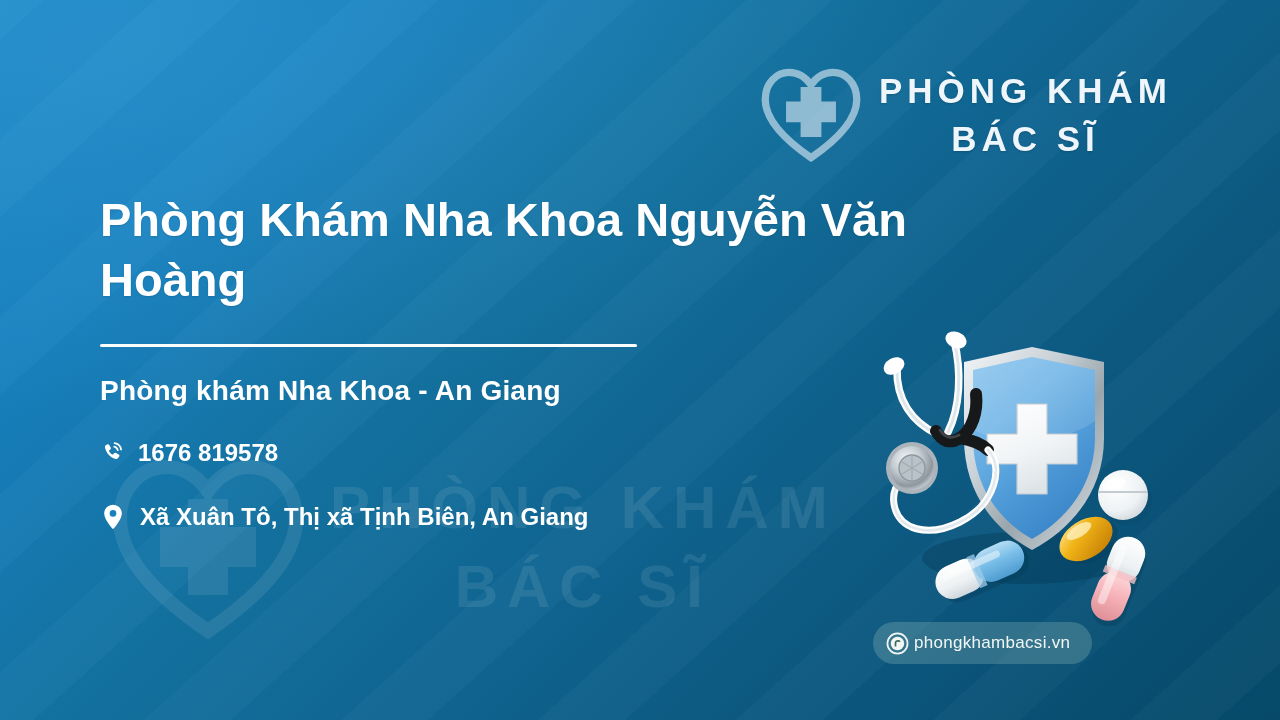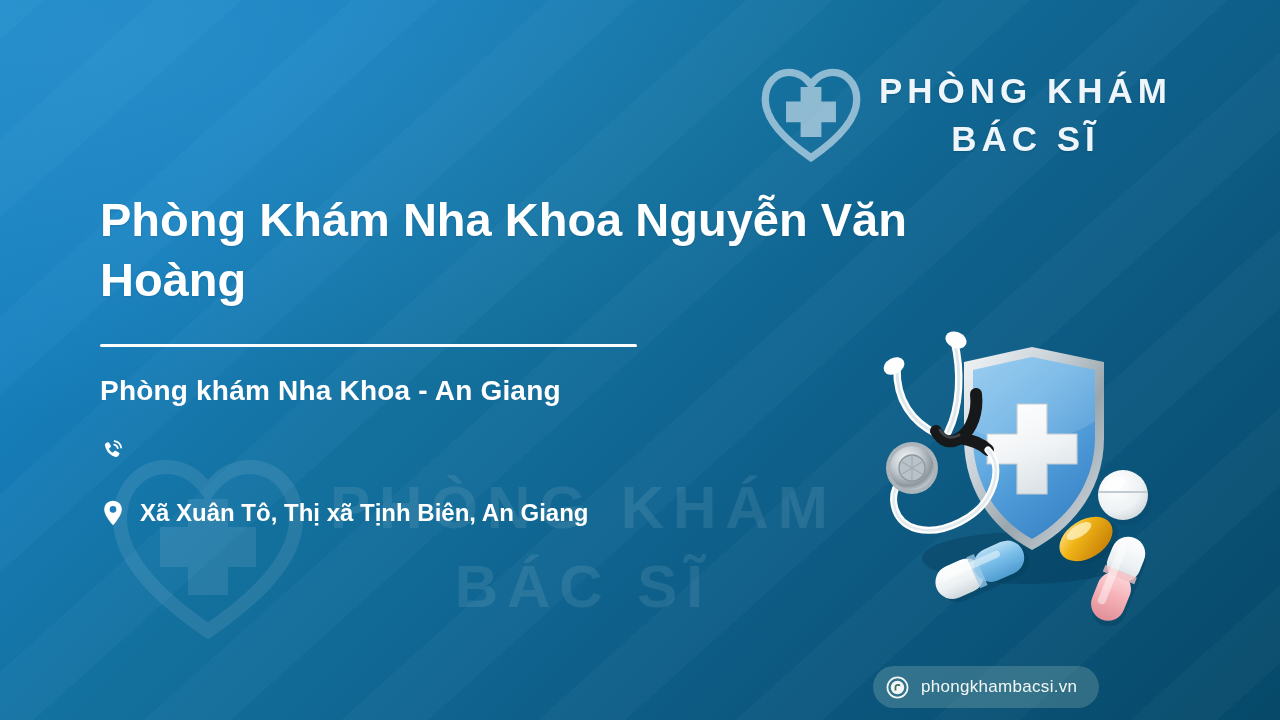--- a/index.html
+++ b/index.html
@@ -125,26 +125,25 @@
     display:flex; align-items:center; justify-content:center;
   }
   .row-phone .ico { width:24px; height:24px; margin-right:14px; }
   .row-addr .ico  { width:20px; height:24px; margin-right:17px; margin-left:3px; }
 
   
   .url-badge {
     position:absolute;
     left:873px; top:622px;
     height:42px;
-    display:flex; align-items:center; gap:12px;
+    display:flex; align-items:center; gap:5px;
     padding:0 22px 0 13px;
     border-radius:21px;
     background:rgba(190,225,205,0.22);
     z-index:7;
-    margin-top:44px;
   }
   .url-badge .globe { width:23px; height:23px; flex:0 0 23px; }
   .url-text {
     color:#f2f7f5;
     font-size:17px;
     letter-spacing:0.3px;
     white-space:nowrap;
   }
 
   
@@ -193,20 +192,21 @@
     <div class="subtitle">Phòng khám Nha Khoa - An Giang</div>
 
     <div class="info-row row-phone">
       <span class="ico">
         <svg viewBox="0 0 24 24" width="24" height="24" xmlns="http://www.w3.org/2000/svg">
           <path d="M7.2 3.4 c0.7-0.5 1.6-0.3 2 0.5 l1.5 2.6 c0.4 0.7 0.2 1.5-0.4 2 l-1 0.8 c-0.3 0.2-0.4 0.6-0.2 0.9 0.7 1.4 1.9 2.6 3.3 3.3 0.3 0.2 0.7 0.1 0.9-0.2 l0.8-1 c0.5-0.6 1.3-0.8 2-0.4 l2.6 1.5 c0.8 0.4 1 1.3 0.5 2 l-1.1 1.5 c-0.6 0.8-1.6 1.2-2.6 1 C10.6 16.9 6.2 12.5 5 6.6 c-0.2-1 0.2-2 1-2.6 z" fill="#ffffff"></path>
           <path d="M14.6 2.2 c3.3 0.5 5.9 3.1 6.5 6.4" fill="none" stroke="#ffffff" stroke-width="1.7" stroke-linecap="round"></path>
           <path d="M14.2 5.6 c1.8 0.4 3.2 1.8 3.6 3.6" fill="none" stroke="#ffffff" stroke-width="1.7" stroke-linecap="round"></path>
         </svg>
       </span>
+      <span>1676 819578</span>
     </div>
 
     <div class="info-row row-addr">
       <span class="ico">
         <svg viewBox="0 0 20 26" width="20" height="26" xmlns="http://www.w3.org/2000/svg">
           <path d="M10 0.8 C5 0.8 1.2 4.6 1.2 9.5 C1.2 16 10 25.2 10 25.2 S18.8 16 18.8 9.5 C18.8 4.6 15 0.8 10 0.8 Z" fill="#ffffff"></path>
           <circle cx="10" cy="9.4" r="3.3" fill="#1a7fbd"></circle>
         </svg>
       </span>
       <span>Xã Xuân Tô,  Thị xã Tịnh Biên,  An Giang</span>

